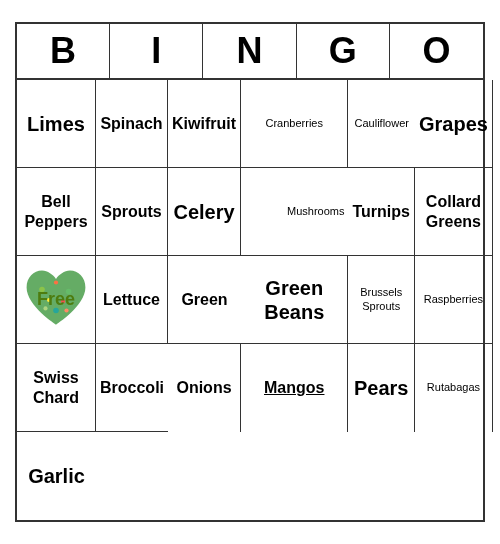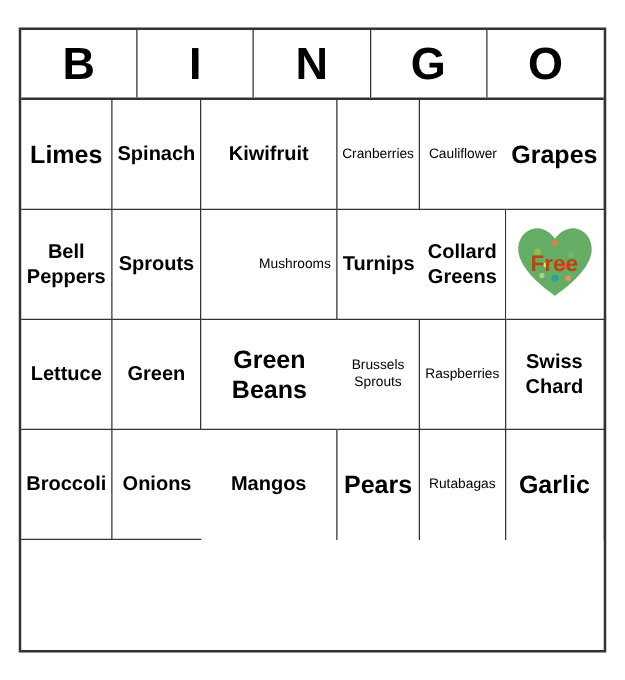--- a/index.html
+++ b/index.html
@@ -81,21 +81,21 @@
     }
     .free-heart svg {
       width: 70px;
       height: 70px;
       position: absolute;
       top: 0; left: 0;
     }
     .free-text {
       font-size: 18px;
       font-weight: bold;
-      color: #c2410c;
+      color: #4d7c0f;
       position: relative;
       z-index: 2;
     }
   </style>
 </head>
 <body>
 
 <div class="bingo-card">
   <div class="bingo-header">
   <div class="bingo-header-cell">B</div>
@@ -124,20 +124,23 @@
         <span class="cell-text large" style="white-space: pre-line;">Grapes</span>
       </div>
       <div class="bingo-cell">
         <span class="cell-text medium" style="white-space: pre-line;">Bell
 Peppers</span>
       </div>
       <div class="bingo-cell">
         <span class="cell-text medium" style="white-space: pre-line;">Sprouts</span>
       </div>
       <div class="bingo-cell">
+        <span class="cell-text large" style="white-space: pre-line;">Celery</span>
+      </div>
+      <div class="bingo-cell">
         <span class="cell-text small" style="white-space: pre-line; padding-left: 42px;">Mushrooms</span>
       </div>
       <div class="bingo-cell">
         <span class="cell-text medium" style="white-space: pre-line;">Turnips</span>
       </div>
       <div class="bingo-cell">
         <span class="cell-text medium" style="white-space: pre-line;">Collard
 Greens</span>
       </div>
       <div class="bingo-cell free-cell">
@@ -184,21 +187,21 @@
         <span class="cell-text medium" style="white-space: pre-line;">Swiss
 Chard</span>
       </div>
       <div class="bingo-cell">
         <span class="cell-text medium" style="white-space: pre-line;">Broccoli</span>
       </div>
       <div class="bingo-cell">
         <span class="cell-text medium" style="white-space: pre-line;">Onions</span>
       </div>
       <div class="bingo-cell">
-        <span class="cell-text medium" style="white-space: pre-line;">Mangos</span>
+        <span class="cell-text medium" style="white-space: pre-line; text-decoration: underline;">Mangos</span>
       </div>
       <div class="bingo-cell">
         <span class="cell-text large" style="white-space: pre-line;">Pears</span>
       </div>
       <div class="bingo-cell">
         <span class="cell-text small" style="white-space: pre-line;">Rutabagas</span>
       </div>
       <div class="bingo-cell">
         <span class="cell-text large" style="white-space: pre-line;">Garlic</span>
       </div>

